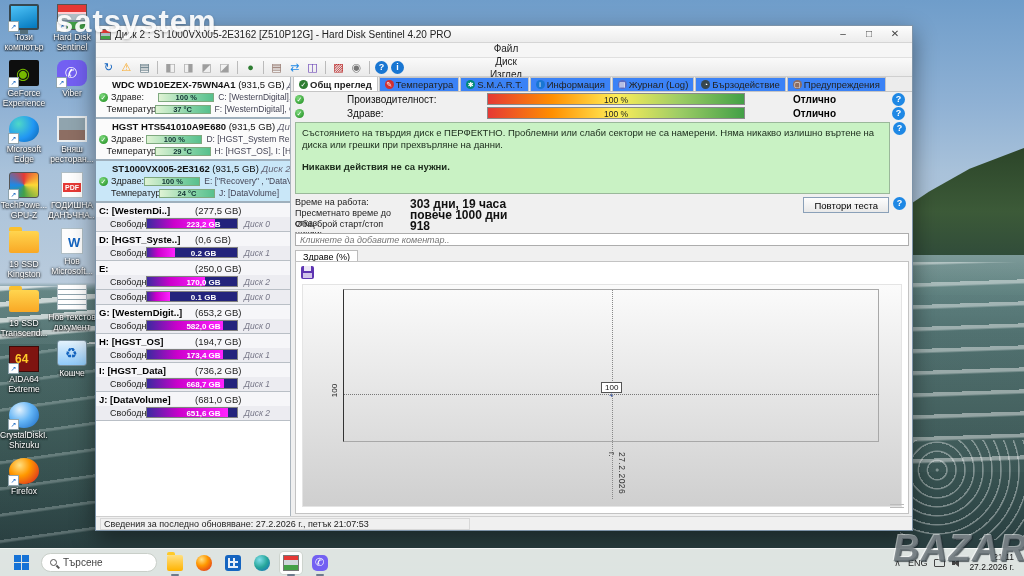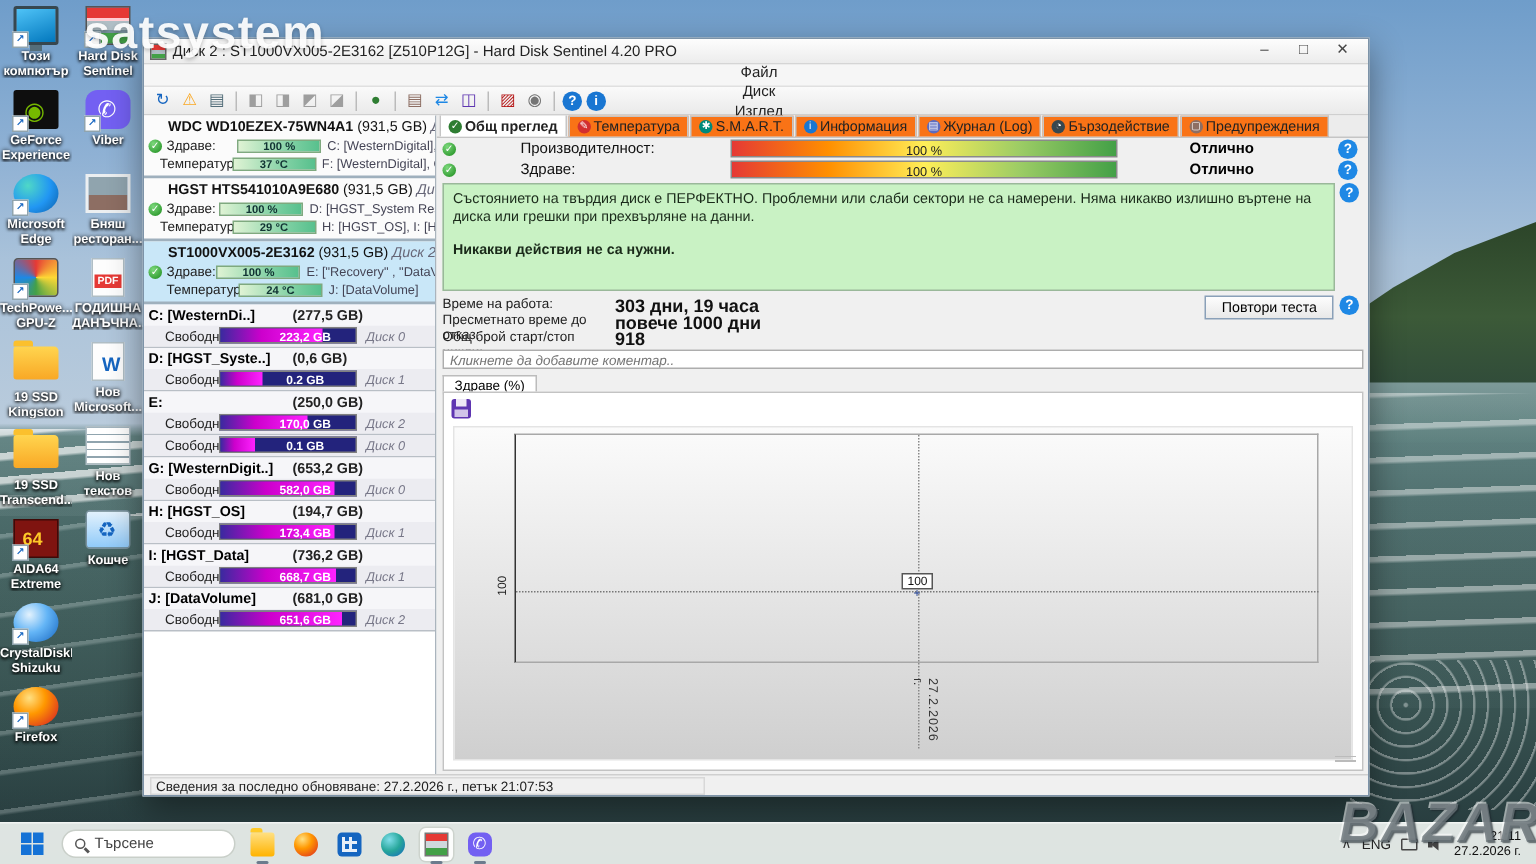--- a/index.html
+++ b/index.html
@@ -28,21 +28,21 @@
   
   #wm-top { position:absolute; left:56px; top:4px; z-index:60; font-size:31px; font-weight:bold;
     color:rgba(255,255,255,.93); letter-spacing:1px; text-shadow:0 1px 3px rgba(0,0,0,.25); }
   #wm-bottom { position:absolute; left:893px; top:528px; z-index:60; font-size:37px; font-weight:bold;
     font-style:italic; color:rgba(105,115,120,.8); letter-spacing:1px;
     text-shadow:-1px -1px 0 rgba(255,255,255,.55),1px 1px 1px rgba(30,40,45,.7); }
 
   
   .dcol { position:absolute; top:2px; width:48px; z-index:5; }
   #dcol1 { left:0; } #dcol2 { left:48px; }
-  .dicon { height:54px; text-align:center; cursor:pointer;font-weight:bold; }
+  .dicon { height:54px; text-align:center; cursor:pointer; }
   .dicon .art { width:32px; height:28px; margin:2px auto 1px; position:relative; }
   .dicon .lbl { font-size:8.5px; line-height:9.5px; color:#fff; max-height:19px; overflow:hidden;
     text-shadow:0 1px 2px #000,0 0 3px rgba(0,0,0,.9); }
   .shortcut::after { content:"↗"; position:absolute; left:0; bottom:0; width:9px; height:9px;
     background:#fff; color:#1565c0; font-size:7px; line-height:9px; border:1px solid #90a4ae; }
   .di { width:30px; height:26px; margin:1px auto; position:relative; font-size:0; }
   .di-pc { background:linear-gradient(160deg,#4fc3f7,#0277bd); border:2px solid #37474f; border-radius:2px; }
   .di-pc::after { content:""; position:absolute; left:9px; bottom:-6px; width:8px; height:4px; background:#546e7a; }
   .di-sentinel { background:linear-gradient(180deg,#e53935 0 30%,#ffcdd2 30% 38%,#b0bec5 38% 62%,#78909c 62% 70%,#43a047 70% 100%); border:1px solid #555; }
   .di-nvidia { background:#0e0e0e; border-radius:2px; }
@@ -97,36 +97,36 @@
   .disk-row { display:flex; align-items:center; height:12px; padding-left:3px; white-space:nowrap; }
   .chk { width:9px; height:9px; border-radius:50%; background:radial-gradient(circle at 35% 30%,#7bd87b,#1b8a1b);
     color:#fff; font-size:7px; line-height:9px; text-align:center; margin-right:3px; flex:none; }
   .disk-row .rl { width:48px; font-size:9px; color:#222; }
   .pill { width:56px; height:9px; border:1px solid #7fa97f; background:linear-gradient(90deg,#dff3d4,#79ceA0 70%,#57c08d);
     font-size:7.5px; line-height:8px; text-align:center; font-weight:bold; color:#133; margin-right:4px; flex:none; }
   .vols { font-size:8.5px; color:#445; overflow:hidden; }
   .part { border-bottom:1px solid #b9bfc6; }
   .part-head { display:flex; background:#f6f6f9; font-size:9.5px; padding:2px 3px 1px; }
   .part-head .pname { font-weight:bold; width:96px; white-space:nowrap; overflow:hidden; }
-  .part-head .psize { color:#222;font-weight:bold; }
+  .part-head .psize { color:#222; }
   .part-det { display:flex; align-items:center; background:#ececf1; padding:1px 3px 2px 14px; }
   .part-det .fl { font-size:9px; width:36px; color:#222; }
   .pbar { width:92px; height:11px; background:#23237c; border:1px solid #808080; position:relative; flex:none; margin-right:6px; }
   .pbar-fill { position:absolute; right:5%; top:0; bottom:0;
     background:linear-gradient(90deg,#3a2a9f,#cc00cc 40%,#ff22ff); }
   .pbar span { position:absolute; inset:0; text-align:center; font-size:8px; font-weight:bold;
     color:#fff; line-height:11px;padding-left:23px; }
   .pdisk { font-size:8.5px; font-style:italic; color:#778; }
 
   
   #right { flex:1; display:flex; flex-direction:column; background:#f0f0f0; overflow:hidden; }
   #tabbar { display:flex; gap:1px; align-items:flex-end; height:15px; padding-left:2px;
     border-bottom:1px solid #c5c5c5; background:#ececec; }
   .tab { display:flex; align-items:center; gap:2px; padding:1px 5px; font-size:9.5px; color:#222;
-    border:1px solid #c5c5c5; border-bottom:none; background:#f97316; cursor:pointer; height:14px; }
+    border:1px solid #c5c5c5; border-bottom:none; background:#3b82f6; cursor:pointer; height:14px; }
   .tab.sel { background:#fff; font-weight:bold; height:15px; }
   .tico { width:9px; height:9px; border-radius:50%; font-size:7px; line-height:9px; text-align:center; color:#fff; flex:none; }
   .metric { display:flex; align-items:center; height:14px; padding:0 4px;gap:40px; }
   .metric .ml { width:100px; font-size:10px; color:#111; }
   .gradbar { width:258px; height:12px; border:1px solid #8a8a8a; position:relative; flex:none;
     background:linear-gradient(90deg,#e53935,#ff8f00 25%,#ffee58 50%,#9ccc65 75%,#43a047); }
   .gradbar span { position:absolute; inset:0; text-align:center; font-size:8.5px; line-height:12px; color:#222; }
   .rating { font-weight:bold; margin-left:8px; font-size:10px; flex:1; }
   .qmark { width:13px; height:13px; border-radius:50%; background:#1e88e5; color:#fff; text-align:center;
     font-size:9px; line-height:13px; font-weight:bold; flex:none; margin-right:3px; cursor:pointer; }

